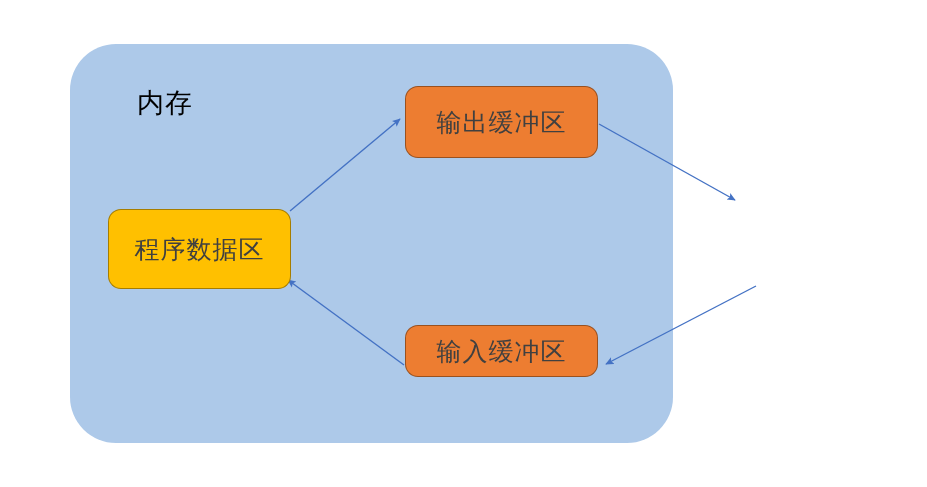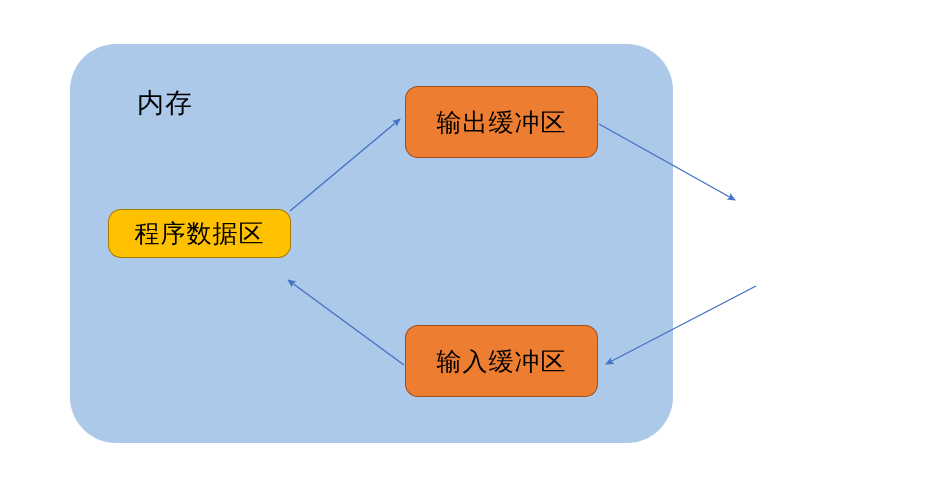--- a/index.html
+++ b/index.html
@@ -36,48 +36,48 @@
     line-height: 1;
     white-space: nowrap;
     letter-spacing: 1px;
   }
   .node {
     position: absolute;
     box-sizing: border-box;
     display: flex;
     align-items: center;
     justify-content: center;
-    color: #000000;
+    color: #404040;
     font-size: 25px;
     letter-spacing: 1px;
     border: 1px solid rgba(0,0,0,0.35);
     text-align: center;
   }
   .node-rounded {
     border-radius: 13px;
   }
   .node-program-data {
     left: 108px;
     top: 209px;
     width: 183px;
-    height: 49px;
+    height: 80px;
     background: #FFC000;
   }
   .node-output-buffer {
     left: 405px;
     top: 86px;
     width: 193px;
     height: 72px;
     background: #ED7D31;
   }
   .node-input-buffer {
     left: 405px;
     top: 325px;
     width: 193px;
-    height: 72px;
+    height: 52px;
     background: #ED7D31;
   }
   .node-hard-disk {
     left: 710px;
     top: 204px;
     width: 123px;
     height: 77px;
     background: #70AD47;
     border-radius: 50%;
   }

